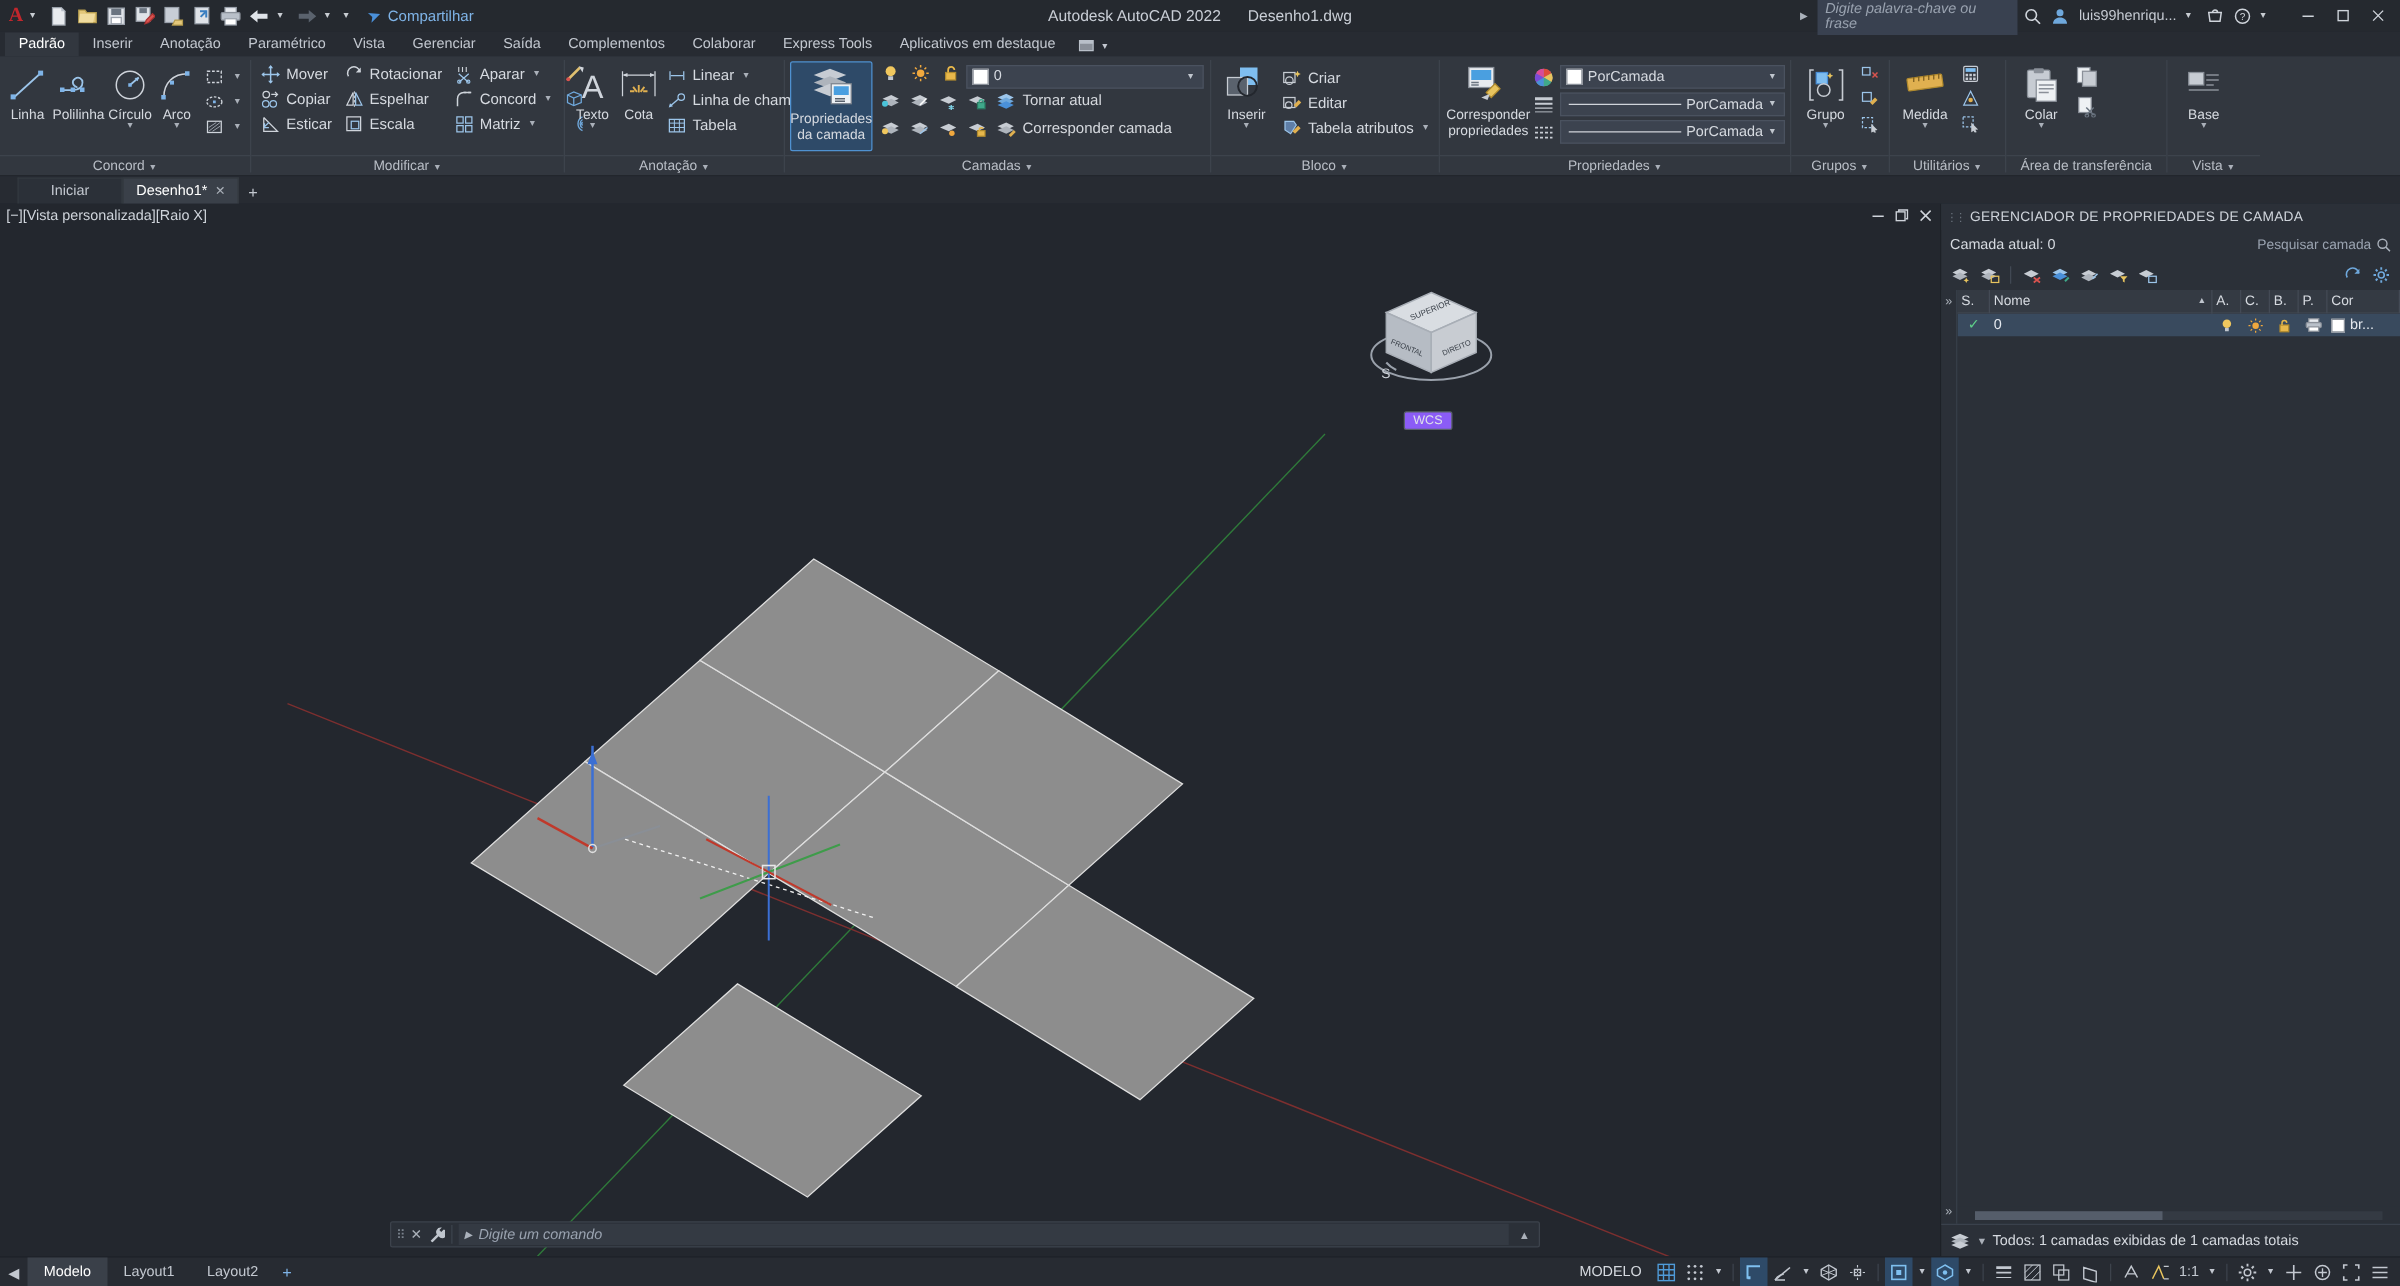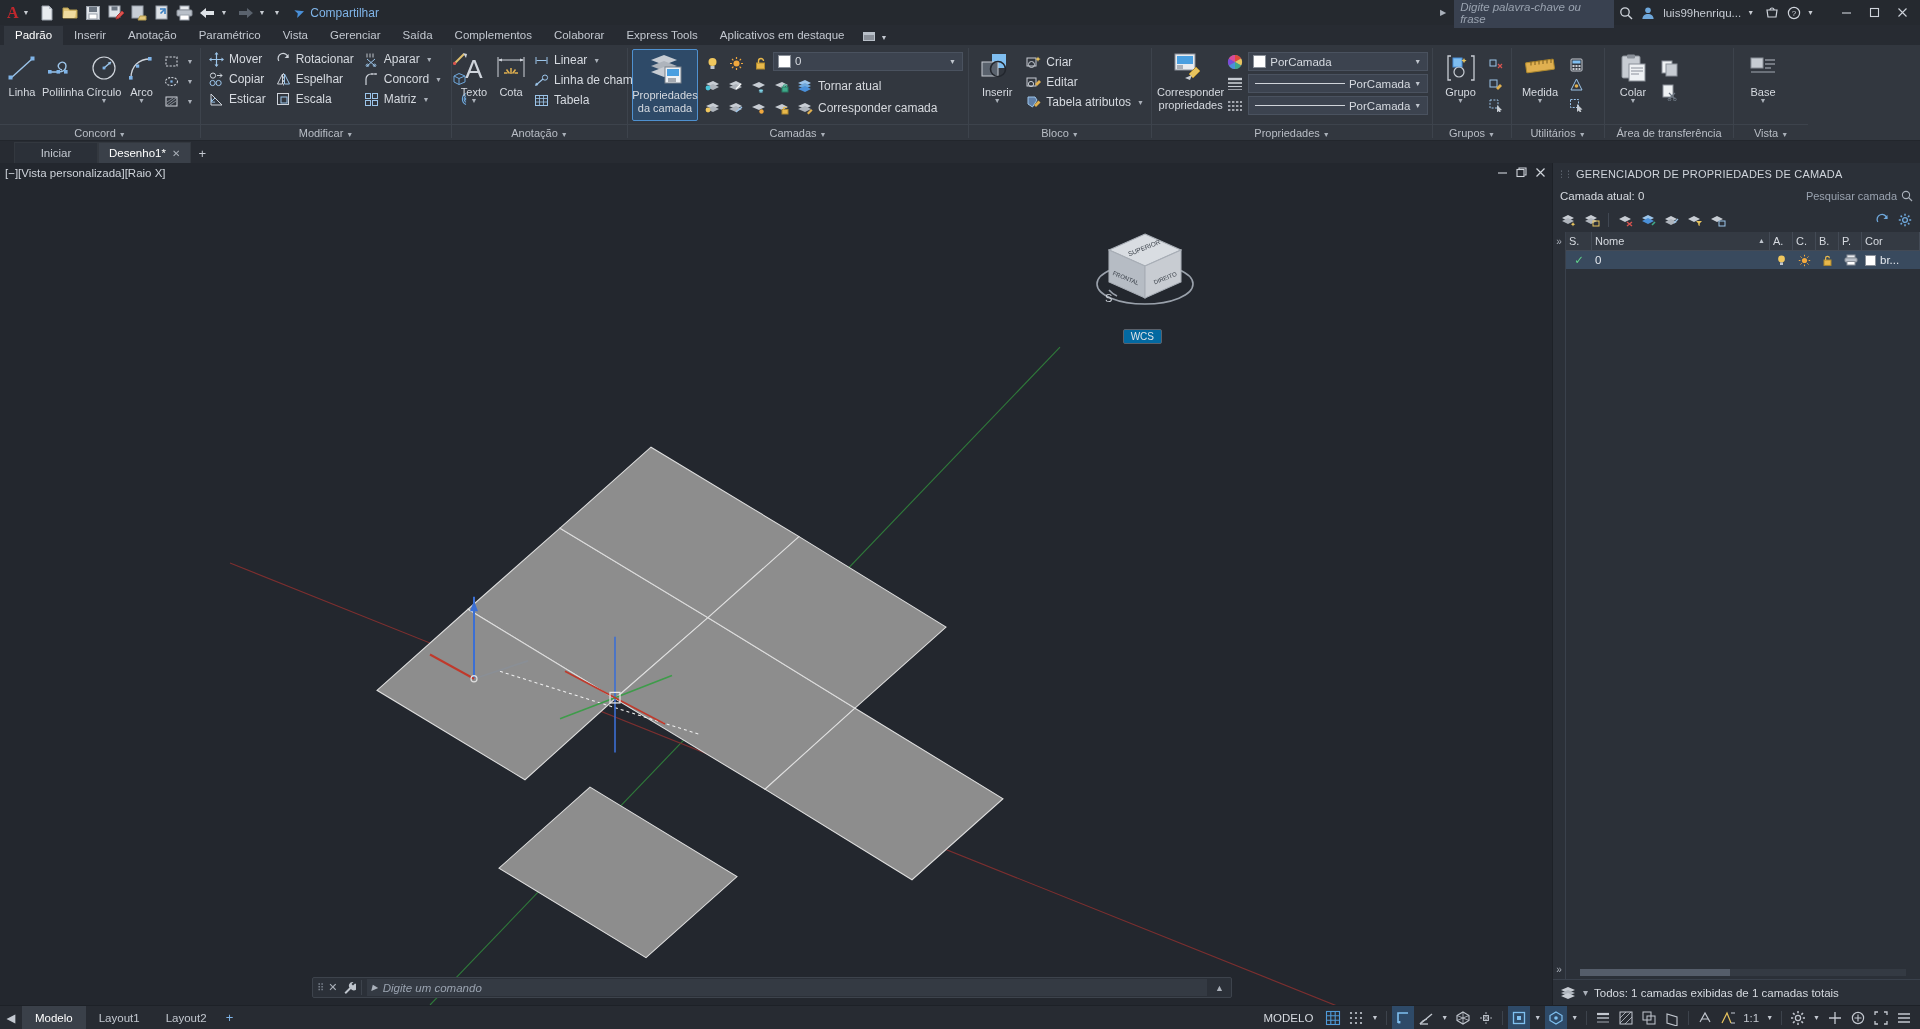--- a/index.html
+++ b/index.html
@@ -73,21 +73,21 @@
   .bigbtn .lbl { font-size:11px; color:#d6dae0; margin-top:1px; line-height:12px;}
   .bigbtn .dd { font-size:7px; color:#aab0b9; line-height:6px;}
   .bigicon { width:34px; height:34px; display:flex; align-items:center; justify-content:center;}
 
   .smallrow { display:flex; align-items:center; gap:4px; height:20px; padding:0 3px; cursor:pointer; border-radius:2px;}
   .smallrow .si { width:17px; height:17px; display:flex; align-items:center; justify-content:center; }
   .smallrow .sl { font-size:12px; color:#d6dae0; white-space:nowrap;}
   .smallrow .sd { font-size:7px; color:#aab0b9; margin-left:2px;}
   .col { display:flex; flex-direction:column; gap:0px; }
 
-  .iconbtn { width:22px; height:20px; display:flex; align-items:flex-end; justify-content:center; cursor:pointer; border-radius:2px;}
+  .iconbtn { width:22px; height:20px; display:flex; align-items:flex-start; justify-content:center; cursor:pointer; border-radius:2px;}
 
   .bigbtn.sel { background:#2e4a68; border:1px solid #4f91d0; }
 
   .combo {
     display:flex; align-items:center; height:19px; background:#3c434f; border:1px solid #4a525f;
     padding:0 2px; font-size:11.5px; color:#d6dae0; cursor:pointer;
   }
   .combo .cc { margin-left:auto; font-size:7px; color:#c0c6ce; padding:0 4px;}
   .swatch { width:13px; height:13px; background:#ffffff; border:1px solid #8a9099; margin:0 4px 0 2px;}
   .lw-line { flex:1; height:1px; background:#d0d4da; margin:0 4px; }
@@ -107,21 +107,21 @@
   .main { flex:1; display:flex; position:relative; min-height:0; }
   .canvas {
     flex:1; background:#23272e; position:relative; overflow:hidden;
   }
   .vplabel { position:absolute; top:4px; left:5px; font-size:11.5px; color:#cfd4db; }
   .vp-wbtns { position:absolute; top:4px; right:6px; display:flex; gap:8px; color:#cfd4db; font-size:11px; }
   .vp-wbtns span { cursor:pointer; }
 
   .viewcube { position:absolute; top:55px; right:345px; width:120px; height:120px; }
   .wcsbadge {
-    position:absolute; top:166px; right:390px; background:#0369a1; border:1px solid #5a616b;
+    position:absolute; top:166px; right:390px; background:#8b5cf6; border:1px solid #5a616b;
     font-size:10px; color:#dfe3e8; padding:1px 7px; border-radius:2px;
   }
 
   
   .cmdline {
     position:absolute; left:312px; bottom:7px; width:920px; height:21px;
     background:#2b3038; border:1px solid #3d434c; display:flex; align-items:center; gap:5px;
     padding:0 4px; border-radius:2px;
   }
   .cmd-grip { color:#7a828d; font-size:10px; letter-spacing:-1px; cursor:move;}
@@ -263,20 +263,24 @@
       </div>
       <div class="tb-caret">▼</div>
       <div class="tb-caret">▼</div>
     </div>
 
     <div class="share">
       <span class="sicon">➤</span>
       <span>Compartilhar</span>
     </div>
 
+    <div class="apptitle">
+      <span>Autodesk AutoCAD 2022</span>
+      <span class="fname">Desenho1.dwg</span>
+    </div>
 
     <div class="tb-right">
       <span class="searchcaret">▶</span>
       <div class="searchbox">
         <span>Digite palavra-chave ou frase</span>
       </div>
       <div class="tb-icon">
         <svg width="14" height="14" viewBox="0 0 14 14">
             <circle cx="6" cy="6" r="4.2" fill="none" stroke="#cfd4db" stroke-width="1.3"></circle>
             <path d="M9.2 9.2L13 13" stroke="#cfd4db" stroke-width="1.4"></path>

